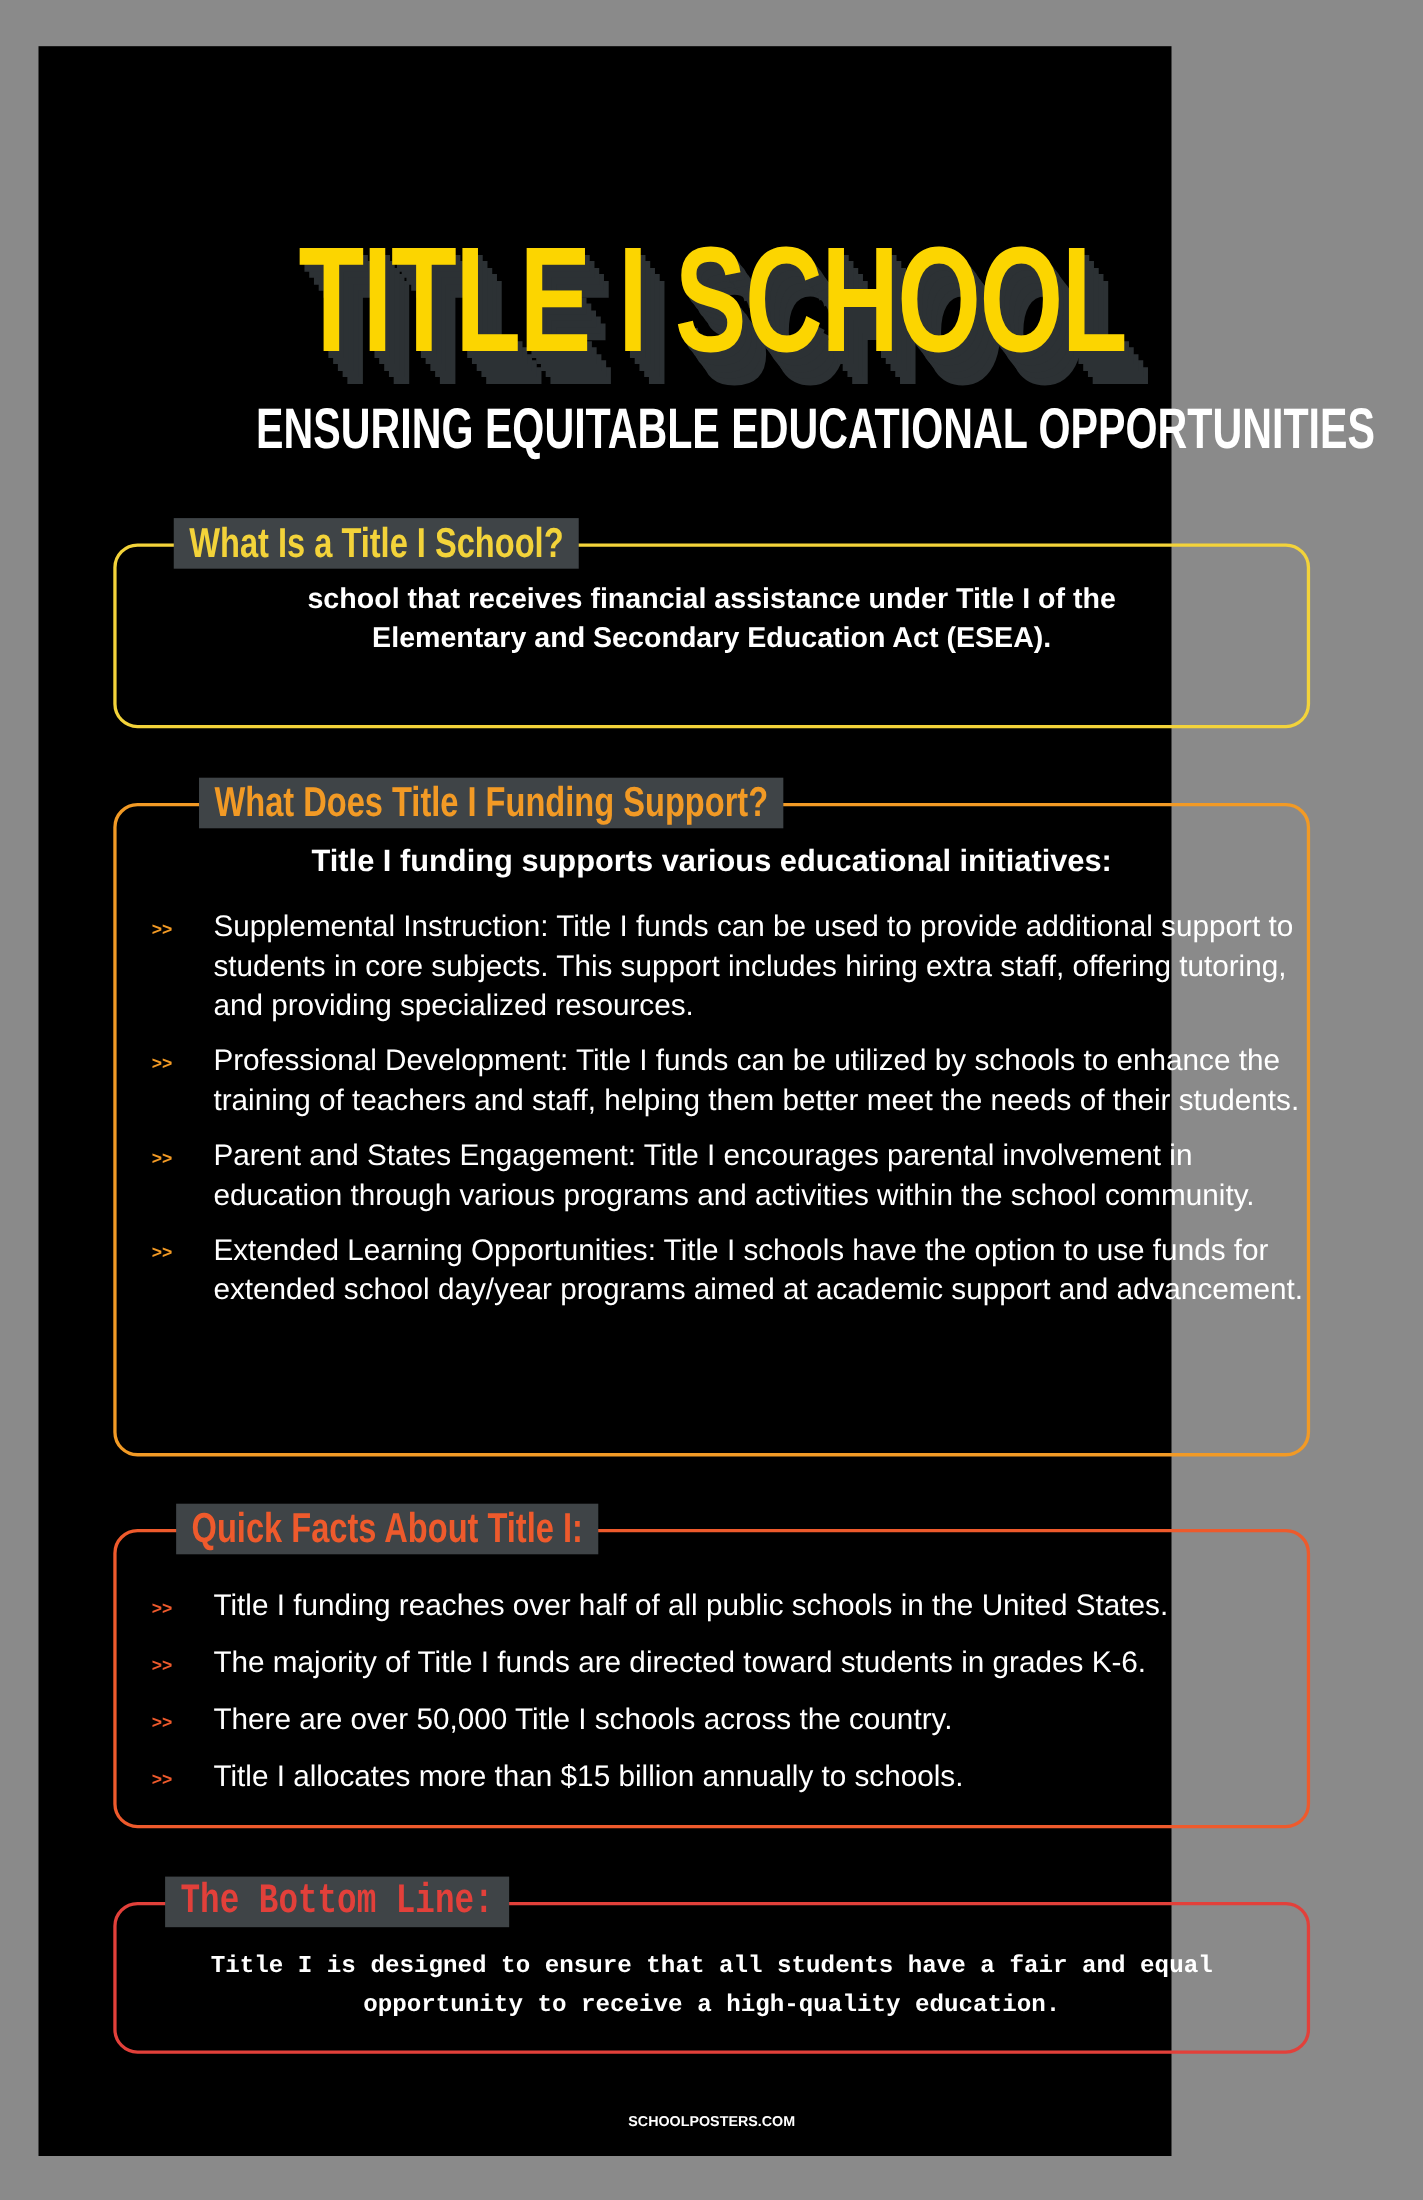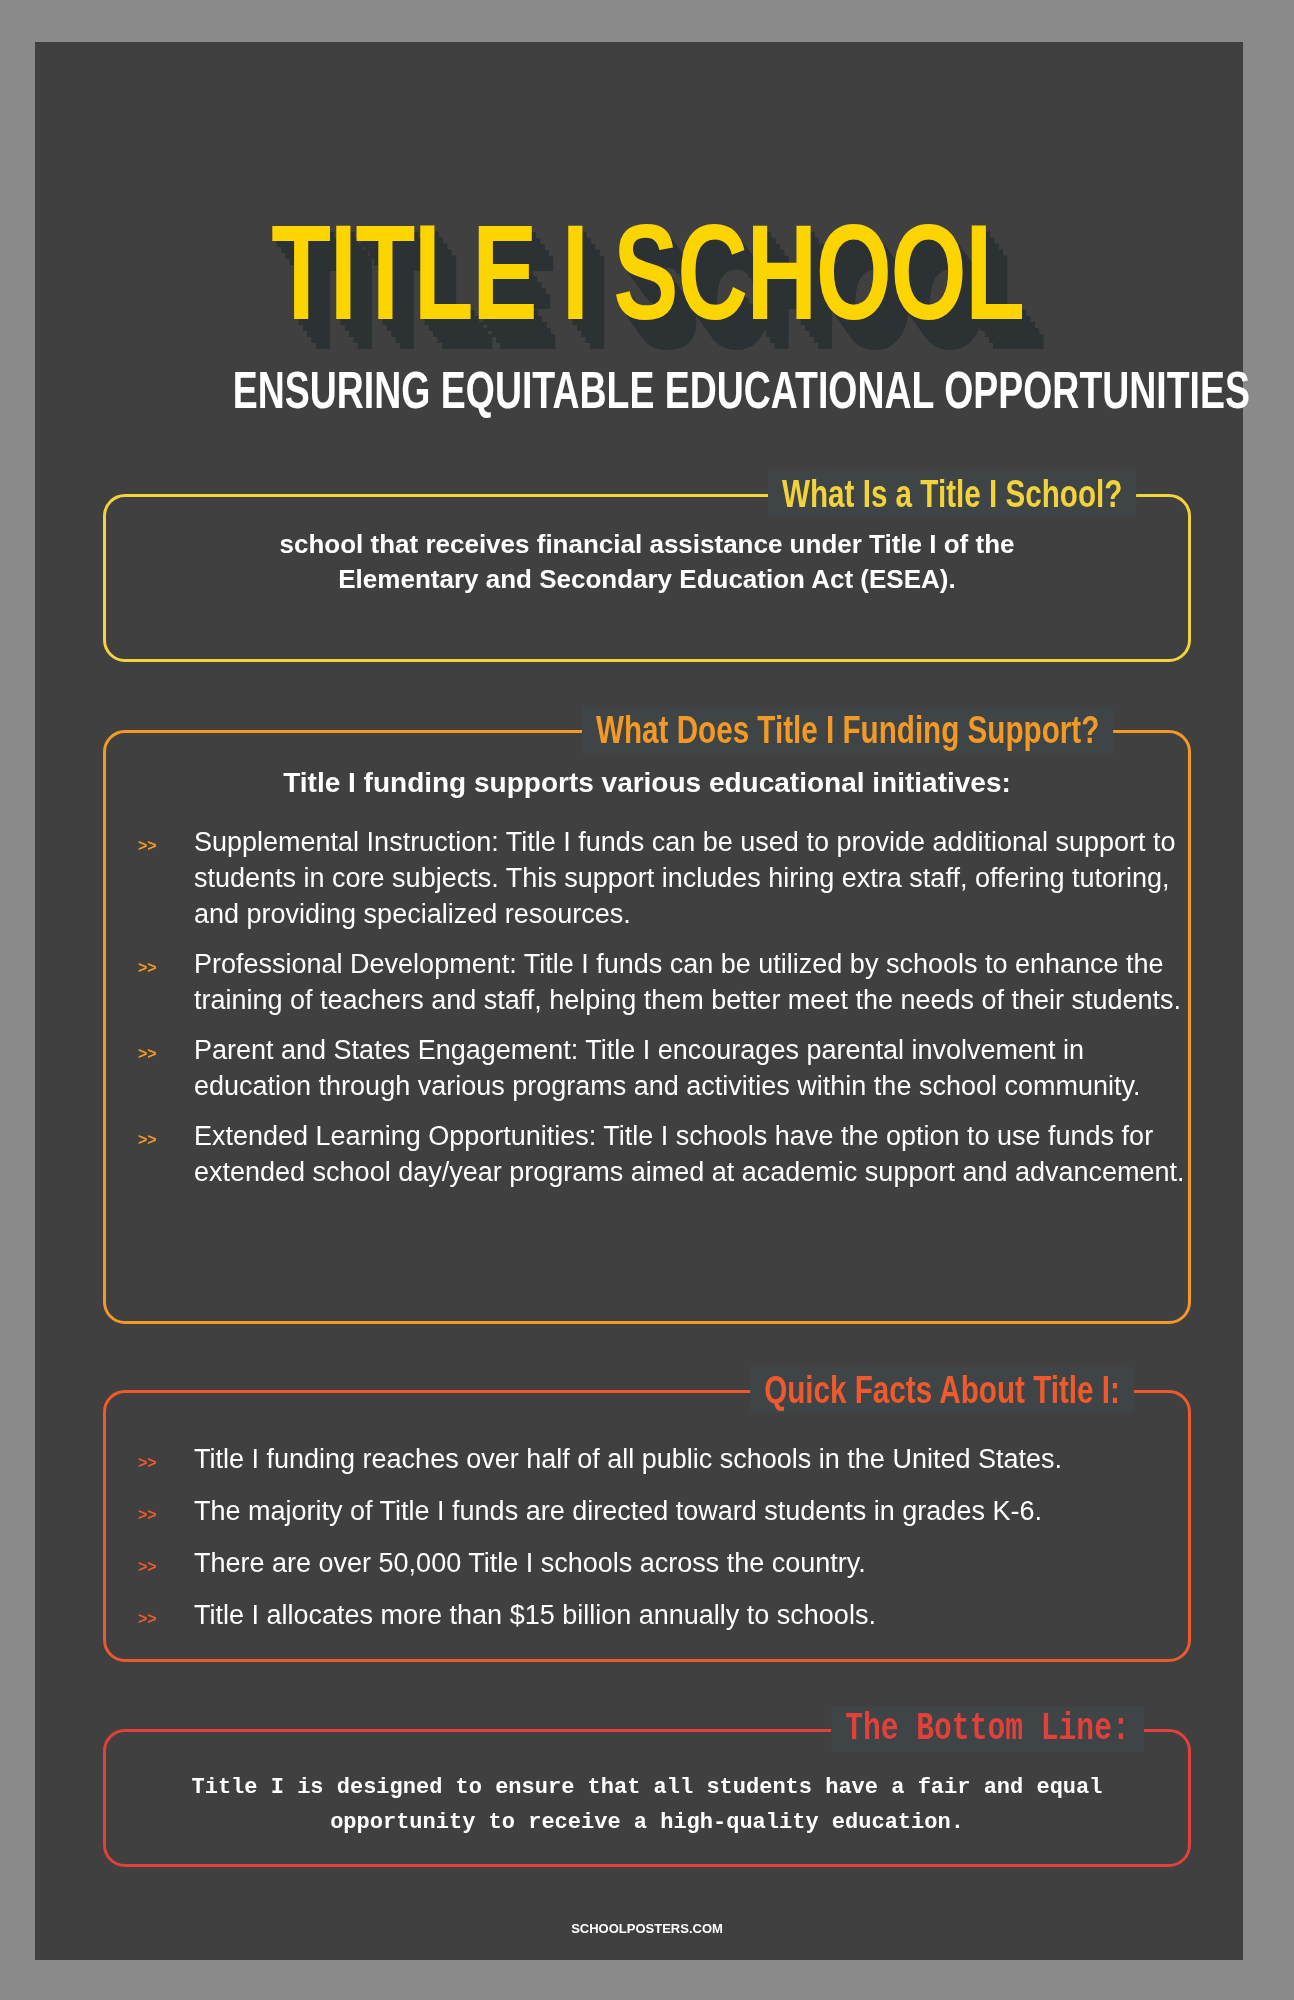--- a/index.html
+++ b/index.html
@@ -1,23 +1,23 @@
 <!DOCTYPE html>
 <html><head>
 <meta charset="utf-8">
 <style>
   html,body{margin:0;padding:0;}
   body{width:1294px;height:2000px;background:#8a8a8a;position:relative;overflow:hidden;font-family:"Liberation Sans",sans-serif;}
-  .poster{position:absolute;left:35px;top:42px;width:1208px;height:1918px;background:#404040;}
+  .poster{position:absolute;left:35px;top:42px;width:1030px;height:1918px;background:#000000;}
   .title-wrap{position:absolute;left:0;top:160px;width:1224px;text-align:center;}
   .main-title{font-family:"Liberation Sans",sans-serif;font-weight:bold;color:#fcd500;font-size:136px;letter-spacing:-2px;transform:scaleX(0.72);transform-origin:center;display:inline-block;text-shadow:6px 6px 0 #2c3134,12px 12px 0 #2c3134,18px 18px 0 #2c3134,24px 24px 0 #2c3134,30px 30px 0 #2c3134;line-height:140px;}
   .subtitle{position:absolute;left:0;top:318px;width:1224px;text-align:center;}
   .subtitle span{display:inline-block;font-weight:bold;color:#fff;font-size:52px;transform:scaleX(0.72);transform-origin:center;white-space:nowrap;}
   .box{position:absolute;left:68px;width:1088px;border:3px solid;border-radius:22px;box-sizing:border-box;}
-  .box-head{position:absolute;left:0;width:100%;text-align:right;top:-26px;}
+  .box-head{position:absolute;left:0;width:100%;text-align:left;top:-26px;}
   .box-head span{display:inline-block;background:#3f4447;padding:0 18px;font-weight:bold;font-size:38px;transform:scaleX(0.78);white-space:nowrap;line-height:46px;}
   .centered-text{text-align:center;color:#fff;font-weight:bold;font-size:26px;line-height:35px;}
   .list-item{position:relative;padding-left:88px;color:#fff;font-size:27px;line-height:36px;margin-bottom:14px;}
   .list-item b{font-weight:normal;}
   .arrow{position:absolute;left:32px;top:4px;font-size:16px;font-weight:bold;}
   .footer{position:absolute;left:0;width:1224px;top:1863px;text-align:center;color:#fff;font-weight:bold;font-size:13px;margin-top:16px;}
 </style>
 </head>
 <body>
 

